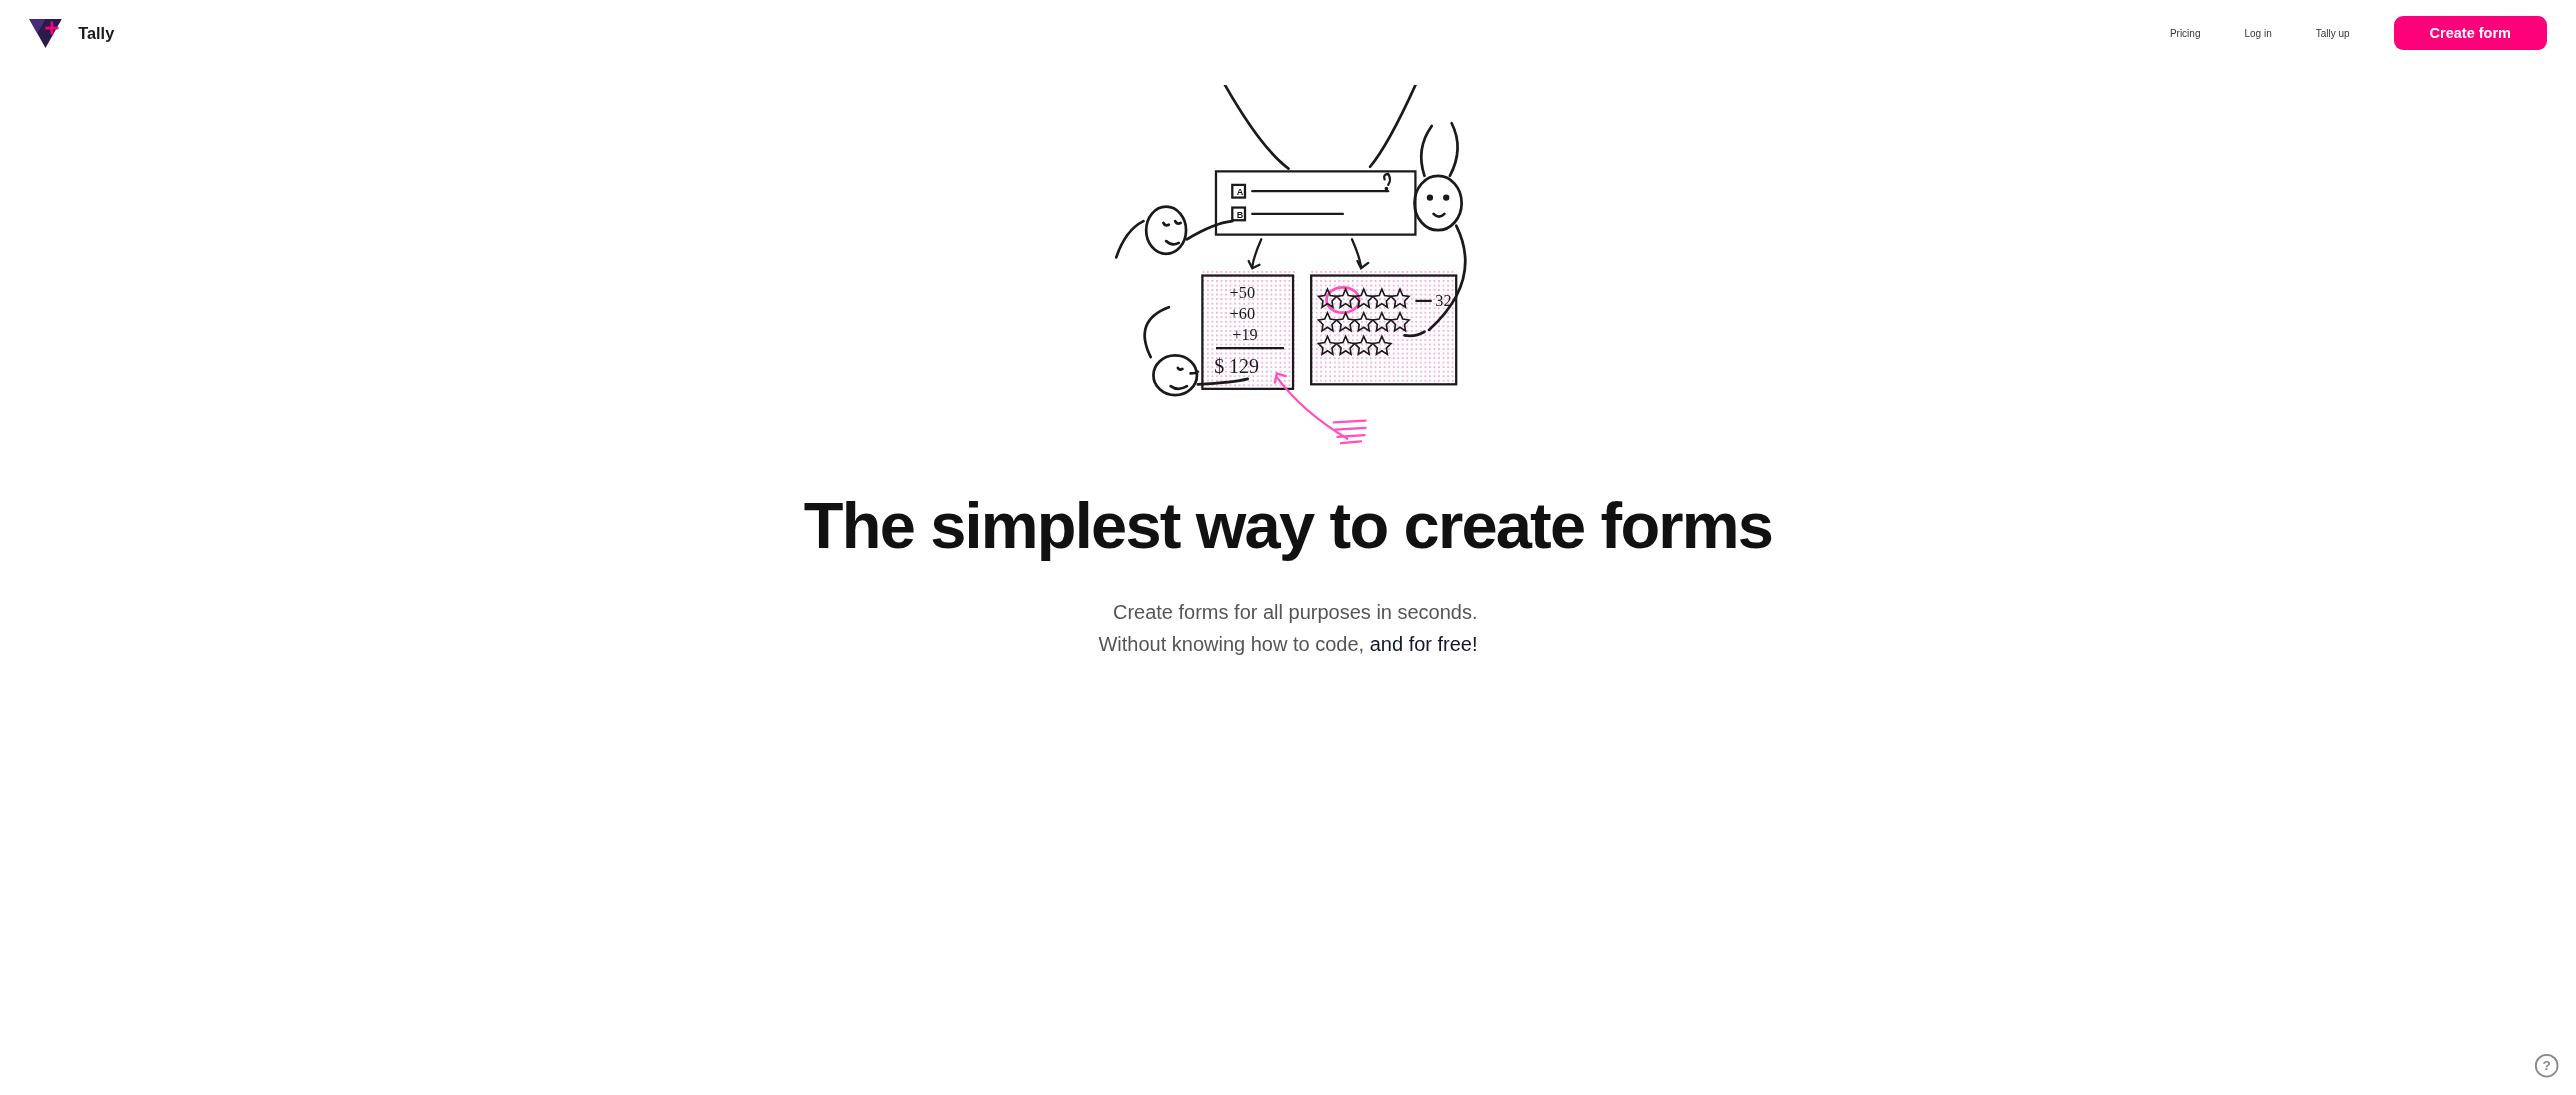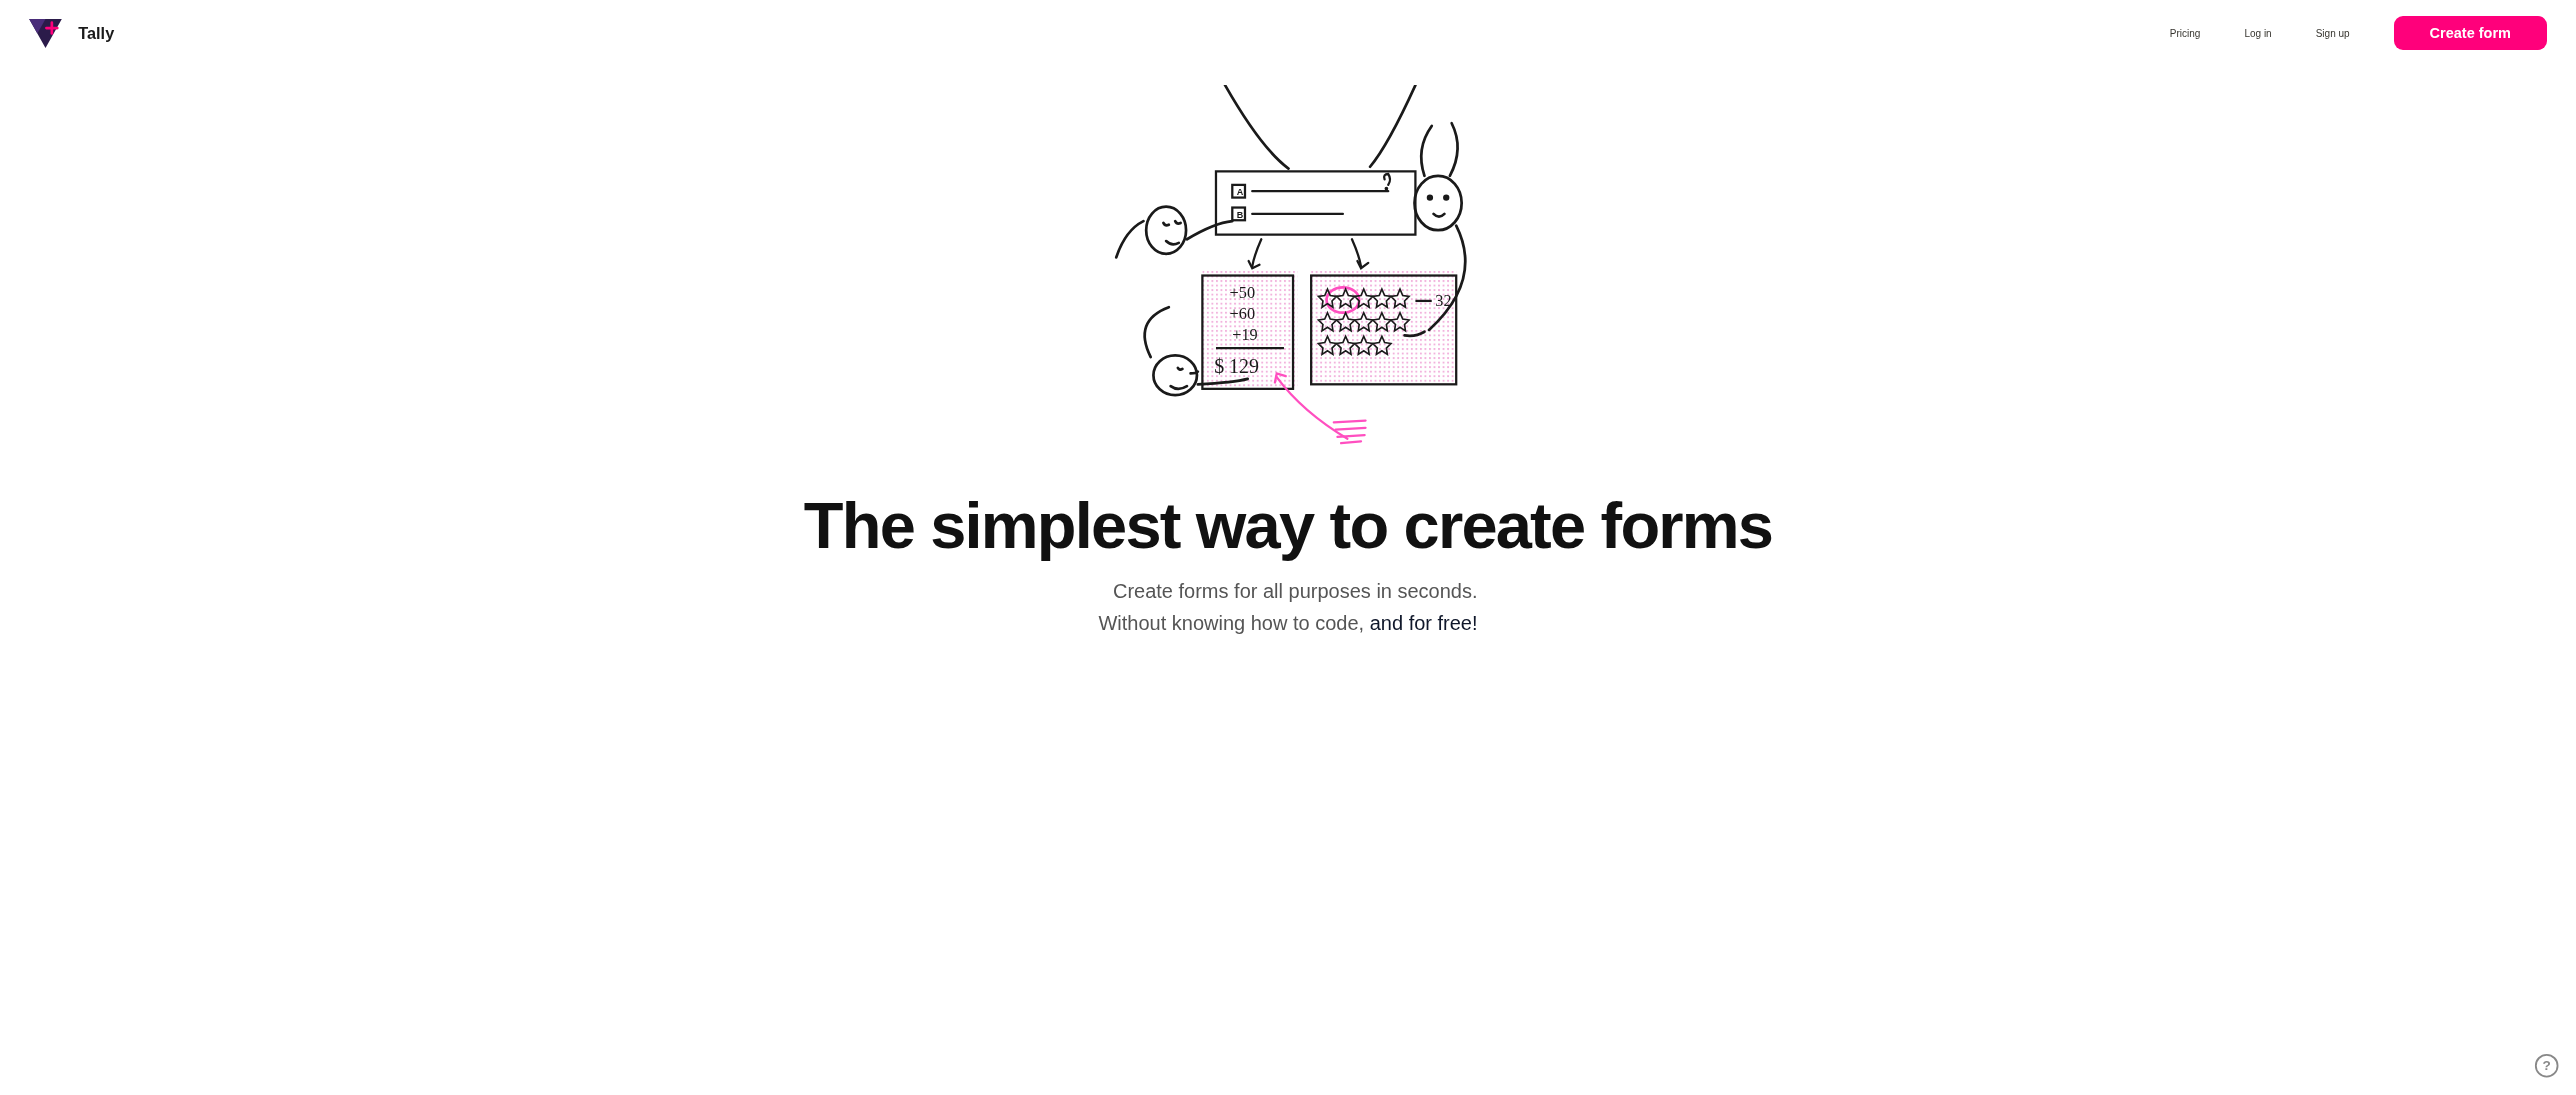--- a/index.html
+++ b/index.html
@@ -68,21 +68,21 @@
       height: 372px;
       margin-bottom: 33px;
     }
     .hero-title {
       font-size: 65px;
       font-weight: 800;
       letter-spacing: -1.8px;
       line-height: 1.1;
       text-align: right;
       color: #111;
-      margin-bottom: 14px;
+      margin-bottom: 35px;
     }
     .hero-sub {
       text-align: right;
       font-size: 20px;
       line-height: 1.6;
       color: #555;
     }
     .hero-sub .free {
       color: #0f172a;
     }
@@ -114,21 +114,21 @@
           <line x1="25" y1="4" x2="25" y2="16"></line>
           <line x1="19" y1="10" x2="31" y2="10"></line>
         </g>
       </svg>
     </div>
     <span class="brand-name">Tally</span>
   </div>
   <nav class="header-right">
     <a class="nav-link">Pricing</a>
     <a class="nav-link">Log in</a>
-    <a class="nav-link">Sign up</a>
+    <a class="nav-link">Tally up</a>
     <button class="cta-button">Create form</button>
   </nav>
 </header>
 
 <main class="hero">
   <div class="illustration-wrap">
     <svg viewBox="0 0 460 410" width="417" height="372">
 
       <defs>
         <pattern id="halftone" x="0" y="0" width="5" height="5" patternUnits="userSpaceOnUse">

